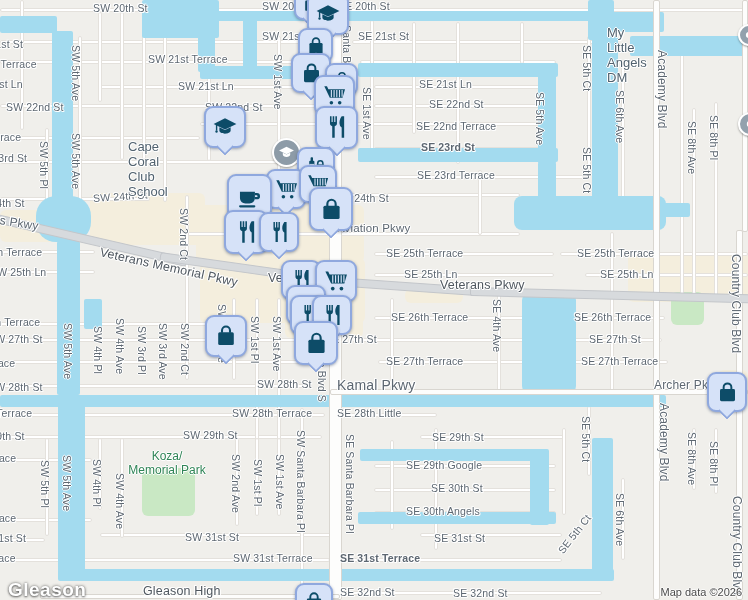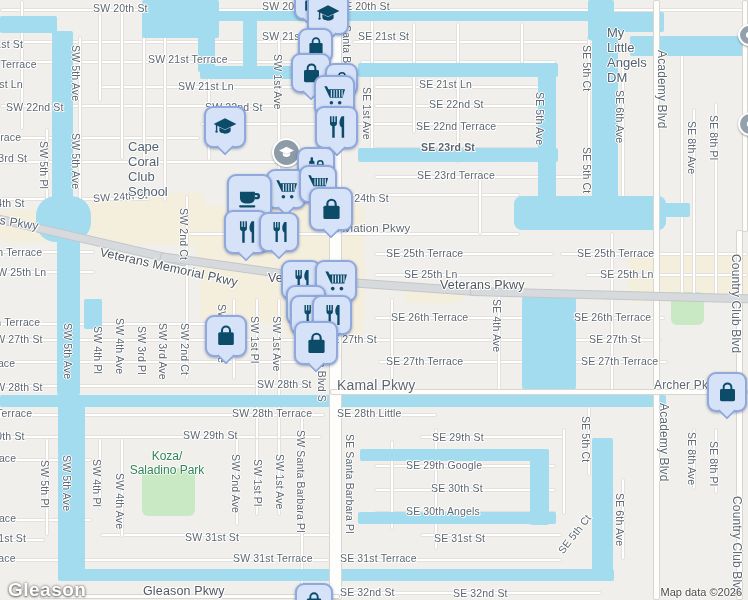--- a/index.html
+++ b/index.html
@@ -259,24 +259,24 @@
       <div class="lbl" style="left: -64px; top: 452px;">SW 29th Terrace</div>
       <div class="lbl" style="left: 406px; top: 459px;">SE 29th Google</div>
       <div class="lbl" style="left: -64px; top: 512px;">SW 30th Terrace</div>
       <div class="lbl" style="left: 431px; top: 482px;">SE 30th St</div>
       <div class="lbl" style="left: 406px; top: 505px;">SE 30th Angels</div>
       <div class="lbl" style="left: -28px; top: 532px;">SW 31st St</div>
       <div class="lbl" style="left: 185px; top: 531px;">SW 31st St</div>
       <div class="lbl" style="left: 434px; top: 532px;">SE 31st St</div>
       <div class="lbl" style="left: -64px; top: 552px;">SW 31st Terrace</div>
       <div class="lbl" style="left: 233px; top: 552px;">SW 31st Terrace</div>
-      <div class="lbl" style="left: 340px; top: 552px;">SE 31st Terrace</div>
+      <div class="lbl" style="left: 340px; top: 552px; font-weight: bold;">SE 31st Terrace</div>
       <div class="lbl" style="left: 340px; top: 586px;">SE 32nd St</div>
       <div class="lbl" style="left: 453px; top: 587px;">SE 32nd St</div>
-      <div class="lbl" style="left: 143px; top: 585px; font-size: 12.5px; color: rgb(79, 87, 95);">Gleason Pkwy</div>
+      <div class="lbl" style="left: 143px; top: 585px; font-size: 12.5px; color: rgb(79, 87, 95);">Gleason High</div>
       <div class="lbl" style="left: 560px; top: 546px; transform: rotate(-52deg);">SE 5th Ct</div>
       <div class="vlbl" style="left: 70px; top: 45px;">SW 5th Ave</div>
       <div class="vlbl" style="left: 38px; top: 141px;">SW 5th Pl</div>
       <div class="vlbl" style="left: 70px; top: 133px;">SW 5th Ave</div>
       <div class="vlbl" style="left: 272px; top: 54px;">SW 1st Ave</div>
       <div class="vlbl" style="left: 341px; top: 25px;">Santa Barbara Blvd</div>
       <div class="vlbl" style="left: 361px; top: 87px;">SE 1st Ave</div>
       <div class="vlbl" style="left: 534px; top: 92px;">SE 5th Ave</div>
       <div class="vlbl" style="left: 581px; top: 45px;">SE 5th Ct</div>
       <div class="vlbl" style="left: 581px; top: 147px;">SE 5th Ct</div>
@@ -309,21 +309,21 @@
       <div class="vlbl" style="left: 344px; top: 434px;">SE Santa Barbara Pl</div>
       <div class="vlbl" style="left: 580px; top: 416px;">SE 5th Ct</div>
       <div class="vlbl" style="left: 614px; top: 493px;">SE 6th Ave</div>
       <div class="vlbl" style="left: 686px; top: 432px;">SE 8th Ave</div>
       <div class="vlbl" style="left: 708px; top: 441px;">SE 8th Pl</div>
       <div class="vlbl" style="left: 731px; top: 496px; font-size: 12px;">Country Club Blvd</div>
       <div class="poi-name" style="left: 607px; top: 25px;">My Little Angels DM</div>
       <div class="poi-name" style="left: 128px; top: 139px;">Cape Coral Club School</div>
       <div class="park-name" style="left: 122px; top: 449px; width: 90px;">
         <span style="position:static;display:block">Koza/</span>
-        <span style="position:static;display:block">Saladino Park</span>
+        <span style="position:static;display:block">Memorial Park</span>
       </div>
     </div>
   <div id="markers">
       <div class="pin" style="left: 294px; top: -14px; width: 34px; height: 34px; z-index: 10;">
         <svg width="21" height="21" viewBox="0 0 24 24" fill="#0d4c68" xmlns="http://www.w3.org/2000/svg">
           <path d="M8.3 9V7a3.7 3.7 0 0 1 7.4 0v2" fill="none" stroke="#0d4c68" stroke-width="1.9"></path>
           <rect x="4.8" y="8.6" width="14.4" height="11.8" rx="1.4"></rect>
         </svg>
       </div>
       <div class="pin" style="left: 307px; top: -7px; width: 42px; height: 42px; z-index: 11;">

